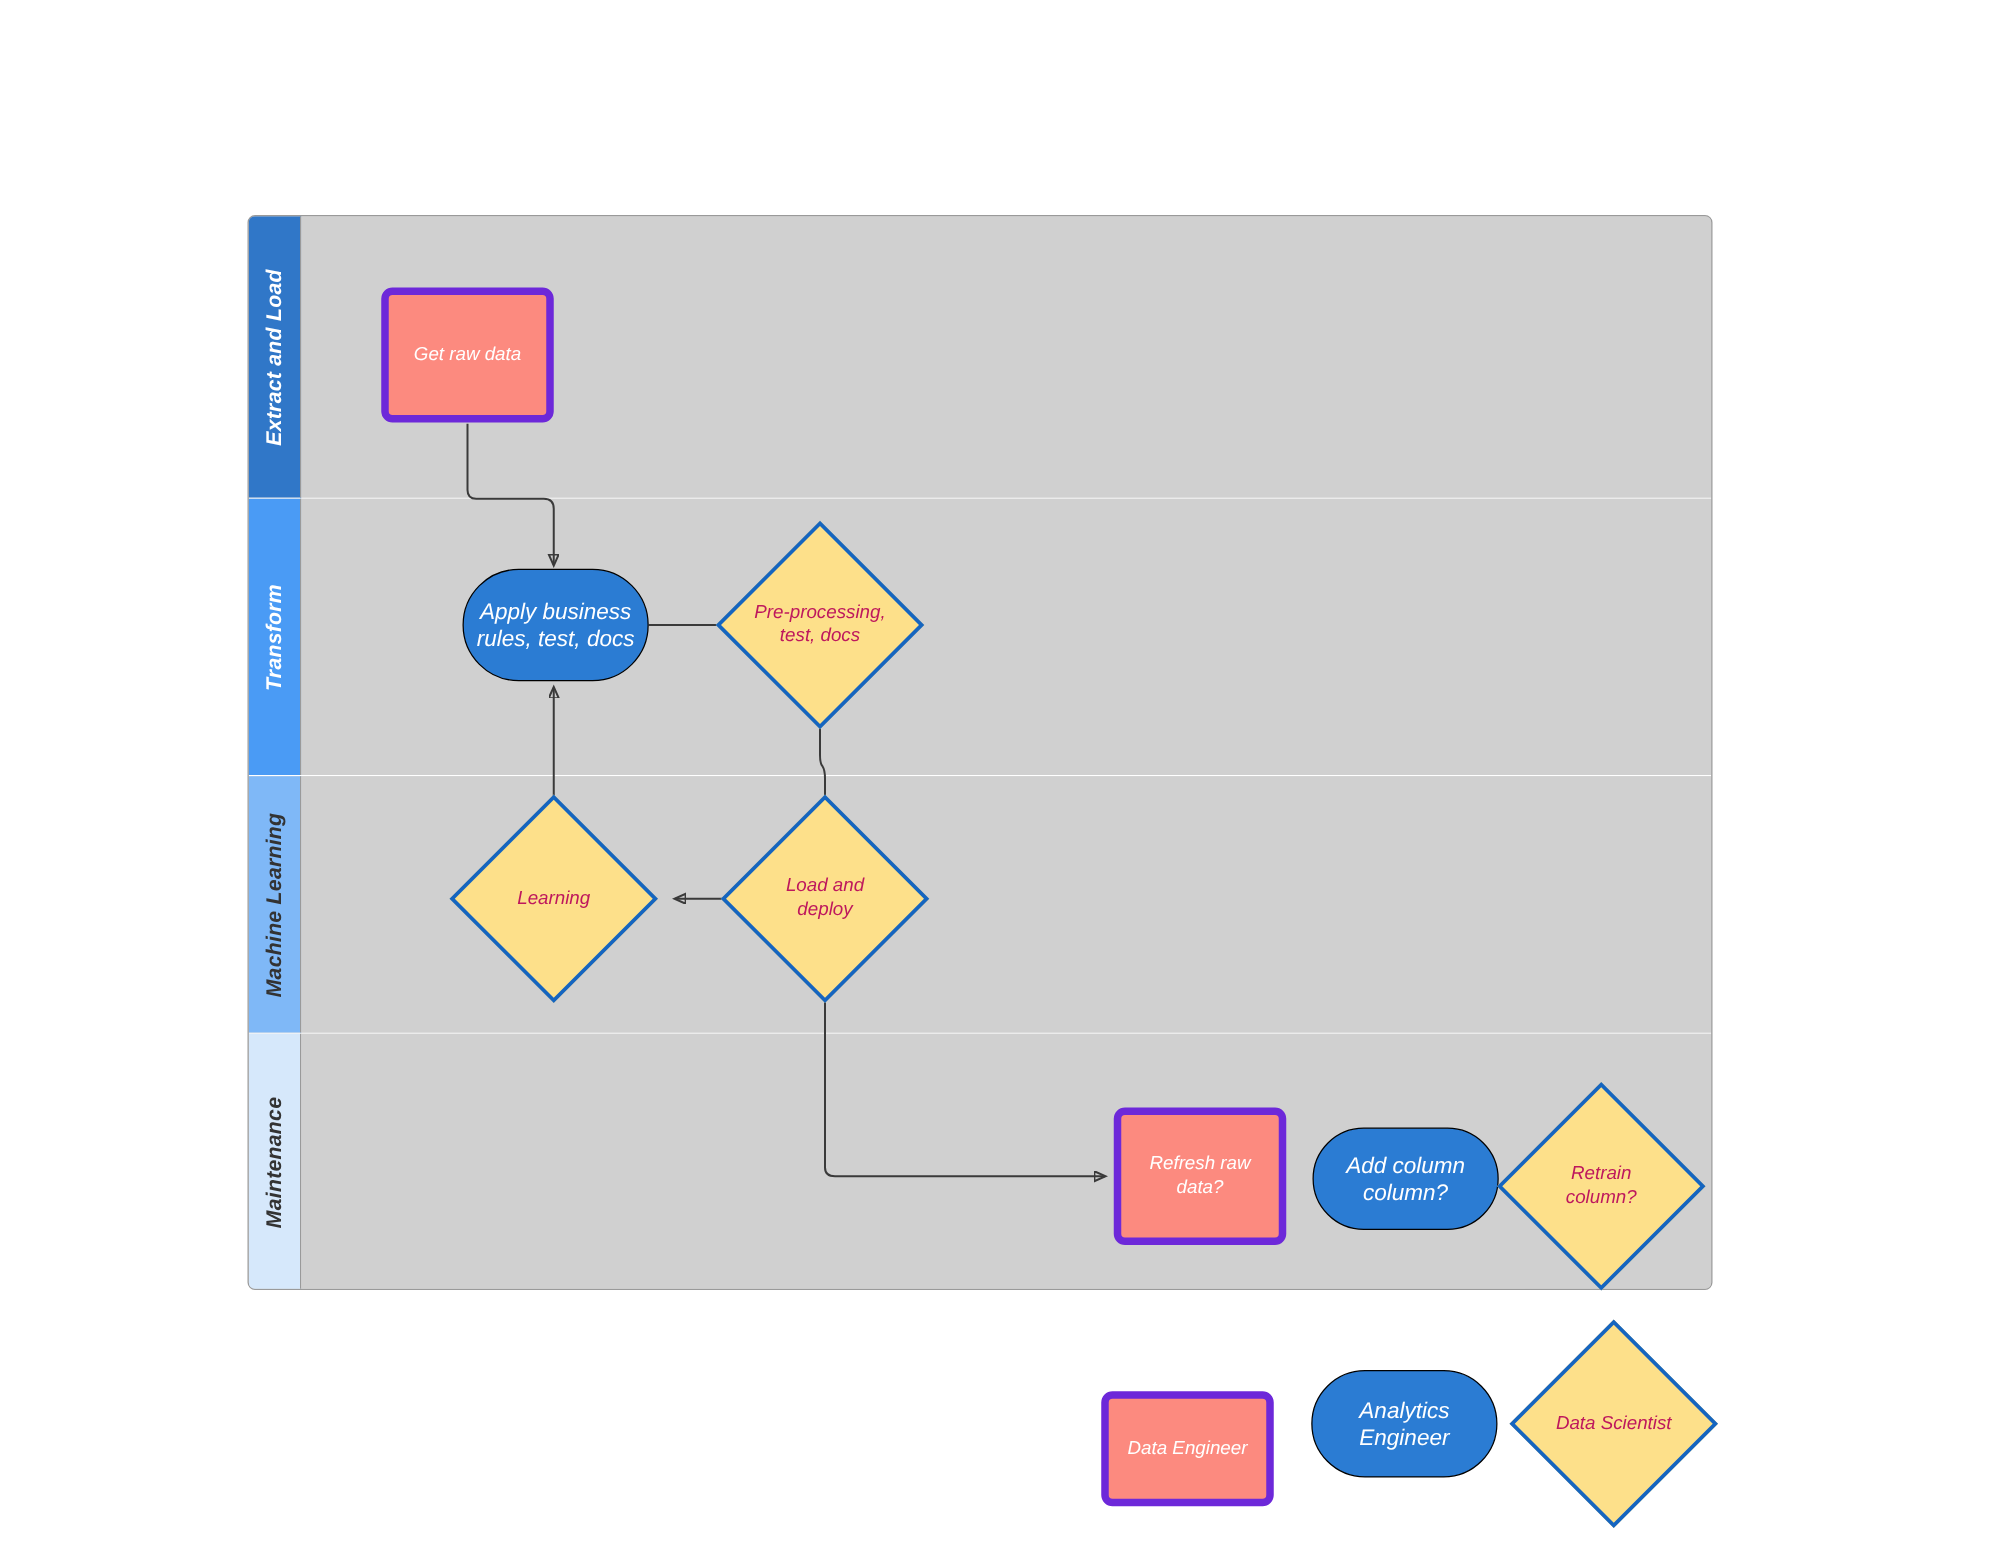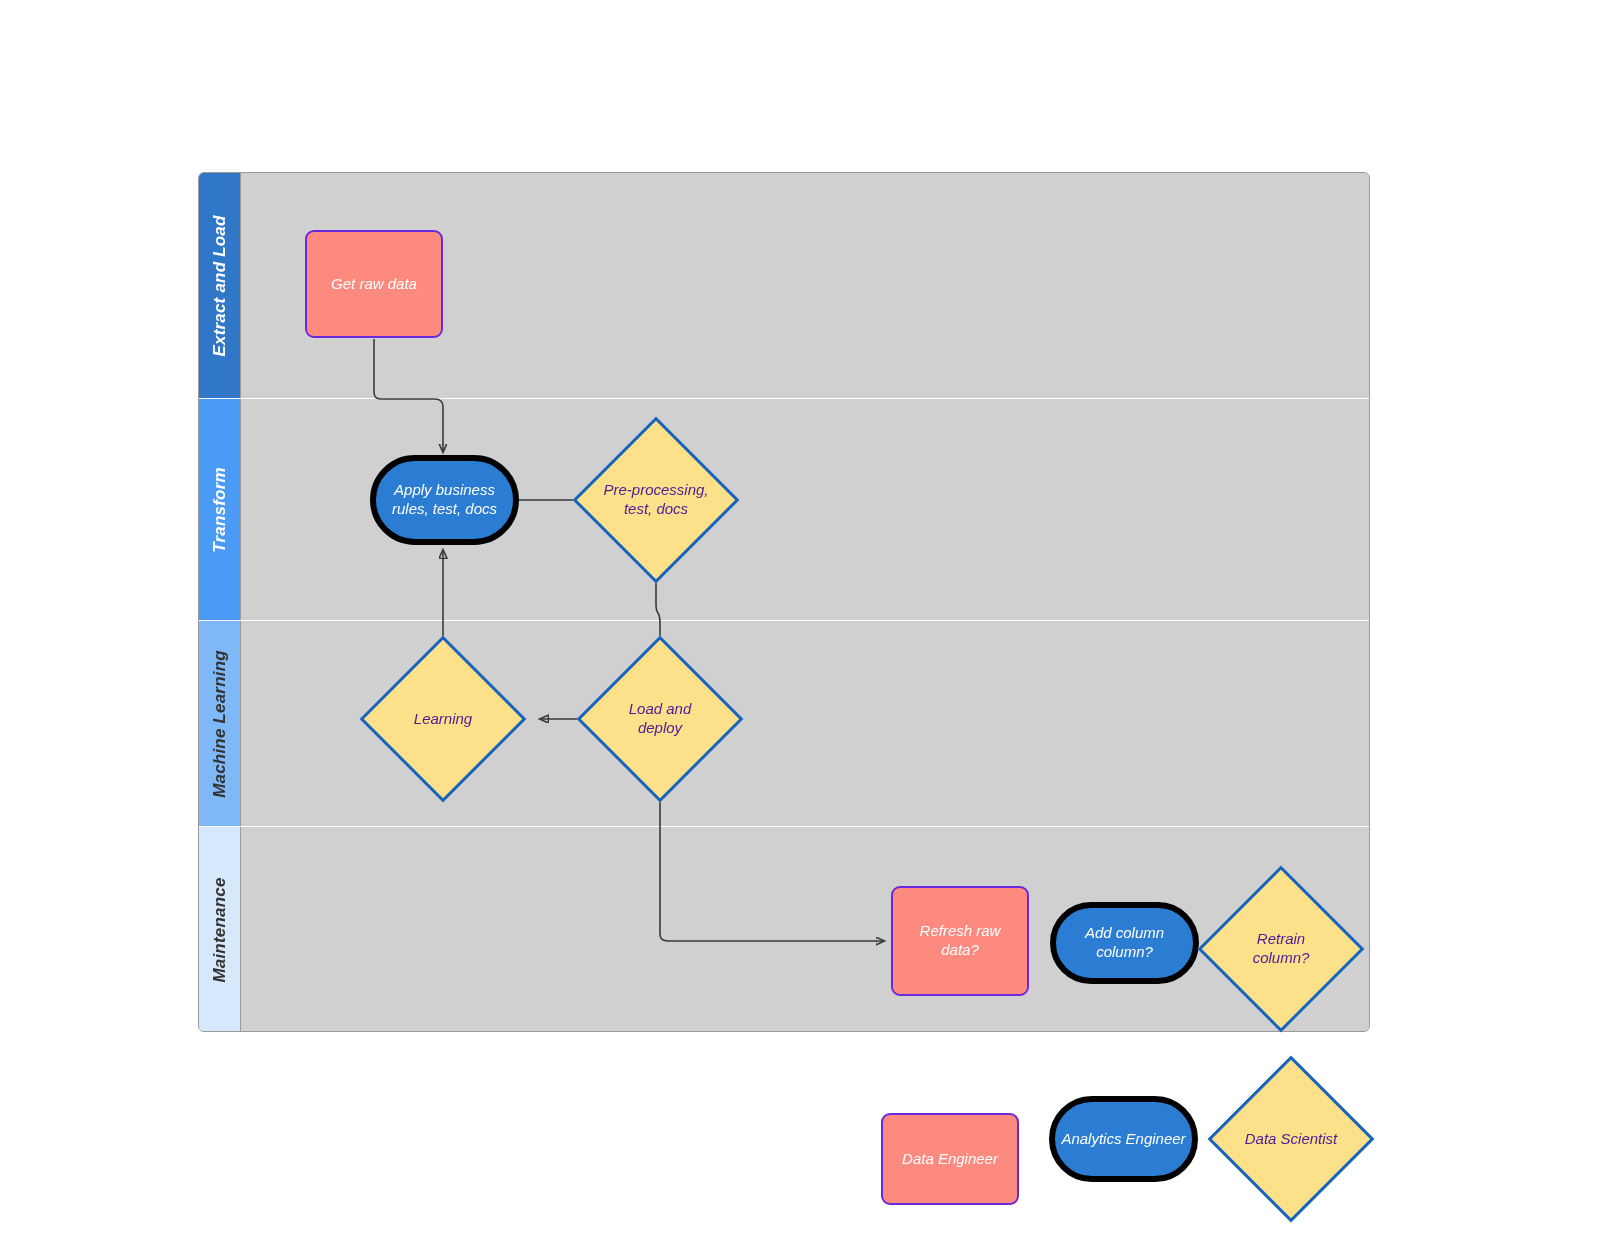--- a/index.html
+++ b/index.html
@@ -54,46 +54,46 @@
     display:flex;align-items:center;justify-content:center;
     text-align:center;
     font-style:italic;
     line-height:1.25;
     z-index:6;
   }
   .shape .txt{display:block;padding:0 6px;}
 
   .s-rect{
     background:#fc8a7f;
-    border:2px solid #6d28d9;
+    border:6px solid #6d28d9;
     border-radius:9px;
     color:#ffffff;
     font-size:15px;
   }
   .s-round{
     background:#2b7cd3;
-    border:6px solid #000000;
+    border:1px solid #000000;
     border-radius:999px;
     color:#ffffff;
-    font-size:15px;
+    font-size:18px;
   }
   .s-diamond{
     background:transparent;
     border:none;
   }
   .s-diamond .dia{
     position:absolute;inset:0;
     background:#fde08a;
     border:3px solid #1565c0;
     transform:rotate(45deg);
     box-sizing:border-box;
   }
   .s-diamond .txt{
     position:relative;z-index:2;
-    color:#4c1d95;
+    color:#be185d;
     font-size:15px;
     width:125%;
   }
 
   
   svg.conn{
     position:absolute;left:0;top:0;
     width:1600px;height:1236px;
     pointer-events:none;
     z-index:5;

